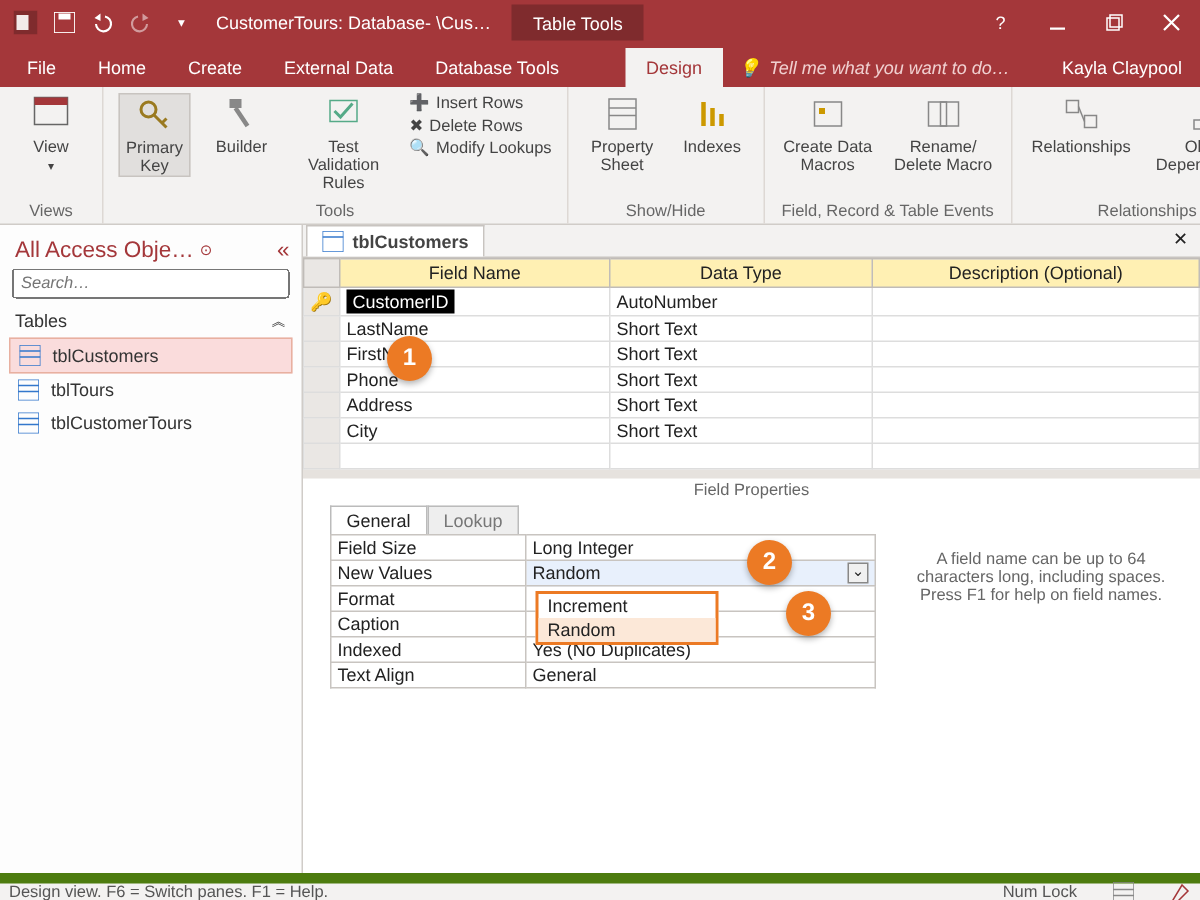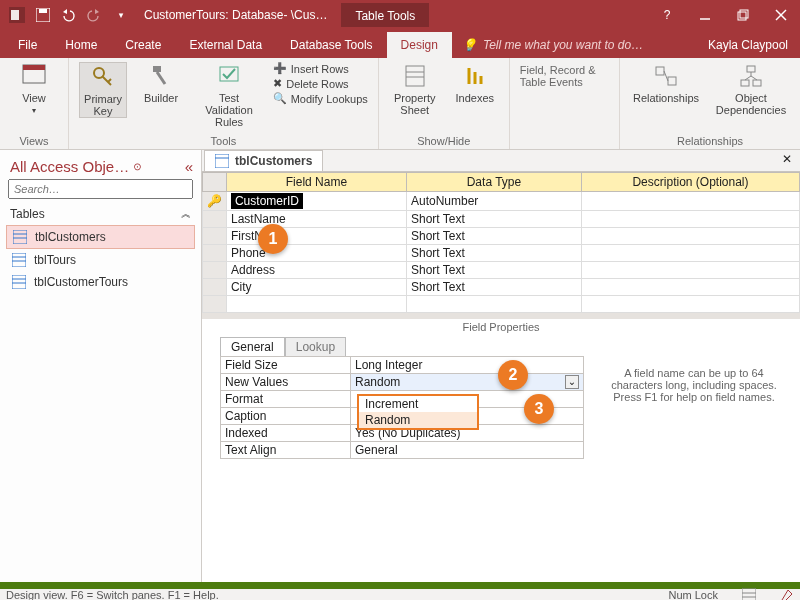--- a/index.html
+++ b/index.html
@@ -8,21 +8,21 @@
   .titlebar { height: 30px; background: #a4373a; color: #fff; display: flex; align-items: center; }
   .qat { display: flex; align-items: center; gap: 8px; padding-left: 8px; }
   .qat .icon { width: 18px; height: 18px; display:flex; align-items:center; justify-content:center; }
   .title-text { margin-left: 14px; font-size: 12px; white-space: nowrap; overflow:hidden; text-overflow:ellipsis; max-width: 200px; }
   .tt-tab { margin-left: 14px; background: #7f2b2d; color:#fff; padding: 6px 14px 4px; font-size: 12px; }
   .title-right { margin-left: auto; display:flex; align-items:center; gap:20px; padding-right:10px; }
   .winbtn { width:18px; height:18px; display:flex; align-items:center; justify-content:center; }
   
   .menubar { height: 28px; background: #a4373a; color:#fff; display:flex; align-items:flex-end; padding-left:4px; font-size:12px; }
   .menubar .tab { padding:6px 14px 6px; cursor:default; }
-  .menubar .tab.active { background:#f3f2f1; color:#a4373a; }
+  .menubar .tab.active { background:#f3f2f1; color:#a4373a;margin-left:30px; }
   .tell-me { color:#f0d0d0; padding:6px 10px; display:flex; align-items:center; gap:6px; font-style:italic; }
   .user { margin-left:auto; padding:6px 12px; }
   
   .ribbon { height:92px; background:#f3f2f1; border-bottom:1px solid #d0ccc8; display:flex; }
   .group { border-right:1px solid #ddd8d4; padding:4px 10px 2px; display:flex; flex-direction:column; align-items:center; justify-content:space-between; position:relative; }
   .group-body { display:flex; align-items:flex-start; gap:10px; flex:1; }
   .group-label { font-size:11px; color:#666; padding-top:2px; }
   .big-btn { display:flex; flex-direction:column; align-items:center; gap:2px; font-size:11px; color:#444; width:48px; text-align:center; }
   .big-btn .ico { width:28px; height:28px; display:flex; align-items:center; justify-content:center; }
   .big-btn.active { background:#e1dfdd; border:1px solid #c8c4c0; }
@@ -226,20 +226,42 @@
             <svg width="24" height="24">
               <path d="M6 20 L6 4 M12 20 L12 8 M18 20 L18 12" stroke="#c90" stroke-width="3"></path>
             </svg>
           </span>
         <span>Indexes</span>
       </div>
     </div>
     <div class="group-label">Show/Hide</div>
   </div>
   <div class="group">
+    <div class="group-body">
+      <div class="big-btn" style="width:64px">
+        <span class="ico">
+            <svg width="24" height="24">
+              <rect x="3" y="4" width="18" height="16" fill="none" stroke="#888"></rect>
+              <rect x="6" y="8" width="4" height="4" fill="#c90"></rect>
+            </svg>
+          </span>
+        <span style="white-space:pre-line">Create Data
+Macros</span>
+      </div>
+      <div class="big-btn" style="width:70px">
+        <span class="ico">
+            <svg width="24" height="24">
+              <rect x="2" y="4" width="12" height="16" fill="none" stroke="#888"></rect>
+              <rect x="10" y="4" width="12" height="16" fill="none" stroke="#888"></rect>
+            </svg>
+          </span>
+        <span style="white-space:pre-line">Rename/
+Delete Macro</span>
+      </div>
+    </div>
     <div class="group-label">Field, Record &amp; Table Events</div>
   </div>
   <div class="group" style="border-right:none">
     <div class="group-body">
       <div class="big-btn" style="width:72px">
         <span class="ico">
             <svg width="24" height="24">
               <rect x="2" y="3" width="8" height="8" fill="none" stroke="#888"></rect>
               <rect x="14" y="13" width="8" height="8" fill="none" stroke="#888"></rect>
               <line x1="10" y1="7" x2="14" y2="17" stroke="#888"></line>

